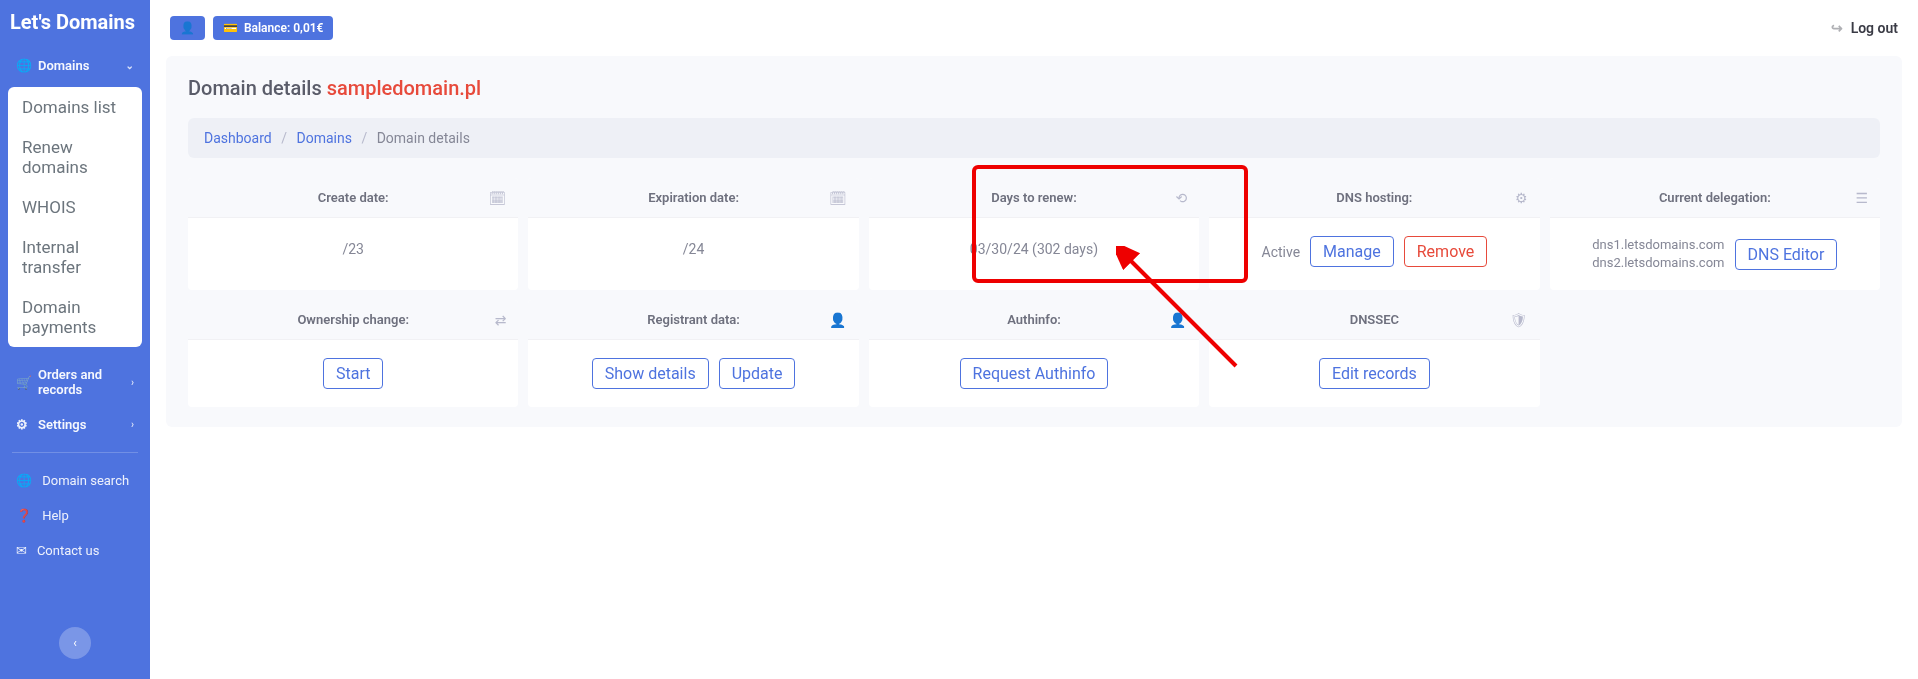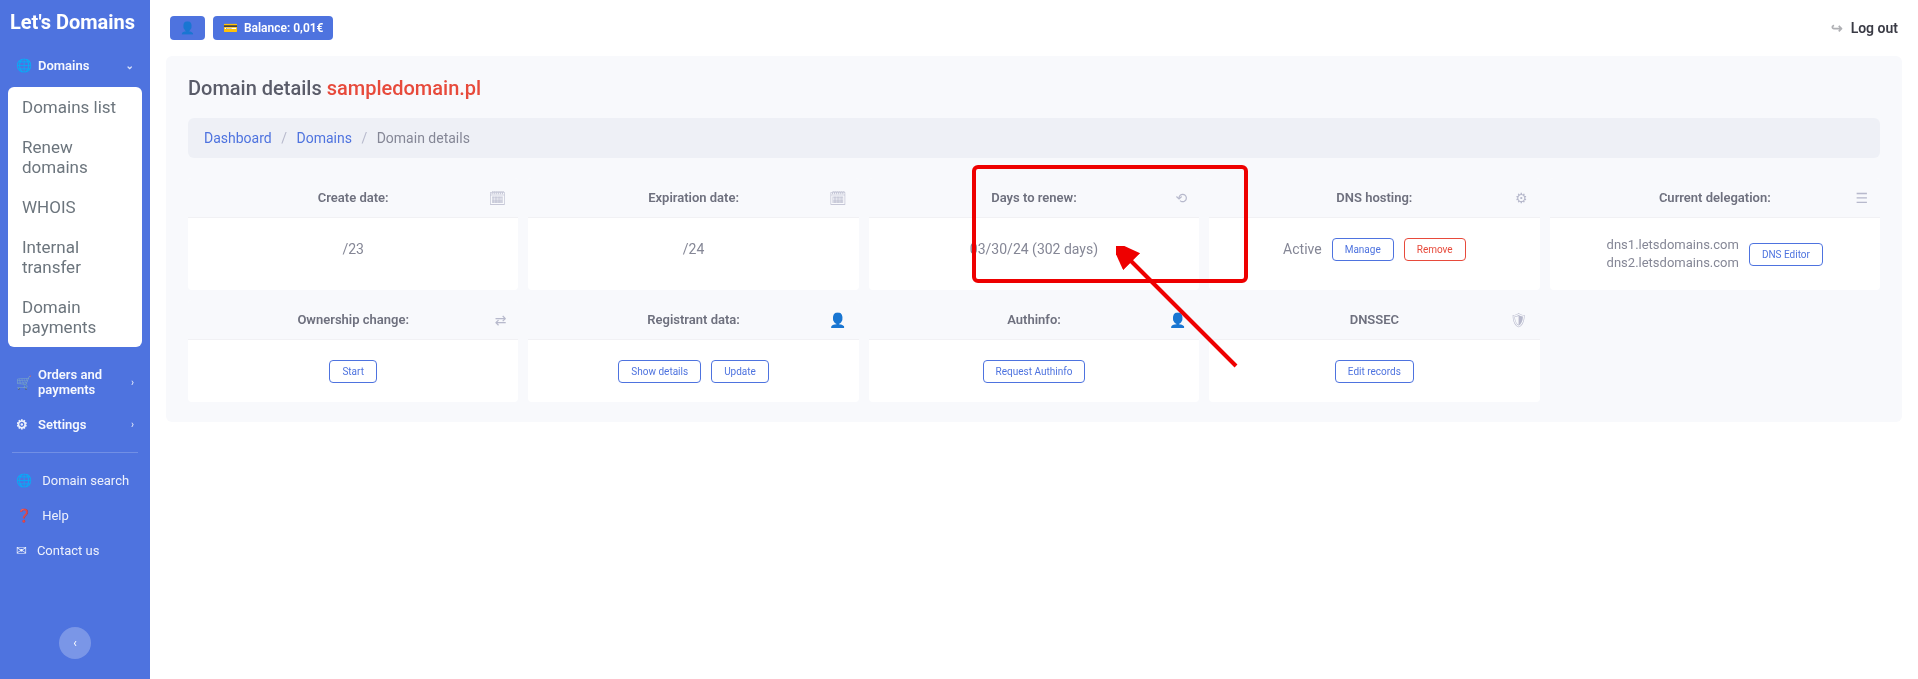--- a/index.html
+++ b/index.html
@@ -31,21 +31,21 @@
 .breadcrumb { background:#eef0f6; border-radius:6px; padding:12px 16px; font-size:14px; color:#858796; margin-bottom:20px; }
 .breadcrumb a { color:#4e73df; text-decoration:none; }
 .breadcrumb .sep { margin:0 6px; color:#b7b9cc; }
 
 .grid { display:grid; grid-template-columns:repeat(5,1fr); gap:10px; }
 .card { background:#fff; border-radius:4px; overflow:hidden; position:relative; }
 .card-head { background:#f8f9fc; padding:12px 14px; display:flex; align-items:center; justify-content:center; position:relative; border-bottom:1px solid #f1f1f4; }
 .card-head .ttl { color:#6e707e; font-size:13px; font-weight:600;text-align:center; }
 .card-head .ico-r { position:absolute; right:12px; color:#b7b9cc; font-size:14px; }
 .card-body { padding:18px 10px; min-height:62px; display:flex; align-items:center; justify-content:center; gap:10px; color:#858796; font-size:14px; text-align:center; }
-.btn { border:1px solid #4e73df; color:#4e73df; background:#fff; border-radius:4px; padding:5px 12px; font-size:10px; cursor:pointer; }
+.btn { border:1px solid #4e73df; color:#4e73df; background:#fff; border-radius:4px; padding:5px 12px; font-size:16px; cursor:pointer; }
 .btn-danger { border-color:#e74a3b; color:#e74a3b; }
 .ns { font-size:13px; color:#858796; line-height:1.4; }
 
 .highlight-box { position:absolute; border:4px solid #e00; border-radius:6px; pointer-events:none; }
 .arrow { position:absolute; pointer-events:none; }
 .grid-row2 { margin-top:10px; }
 </style>
 </head>
 <body>
 
@@ -62,21 +62,21 @@
       </div>
       <div class="subnav">
         <a href="#">Domains list</a>
         <a href="#">Renew domains</a>
         <a href="#">WHOIS</a>
         <a href="#">Internal transfer</a>
         <a href="#">Domain payments</a>
       </div>
       <div class="nav-item">
         <span class="nav-ico">🛒</span>
-        <span class="lbl">Orders and payments</span>
+        <span class="lbl">Orders and records</span>
         <span class="chev">›</span>
       </div>
       <div class="nav-item">
         <span class="nav-ico">⚙</span>
         <span class="lbl">Settings</span>
         <span class="chev">›</span>
       </div>
     </div>
     <hr>
     <div class="nav-secondary">

